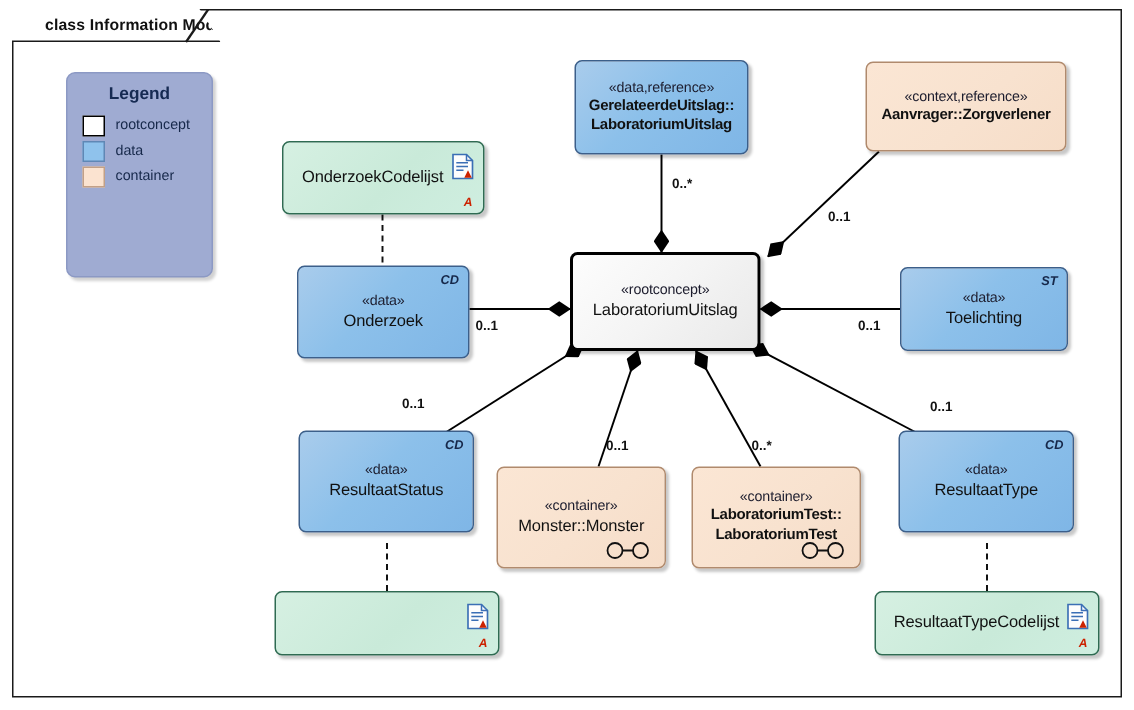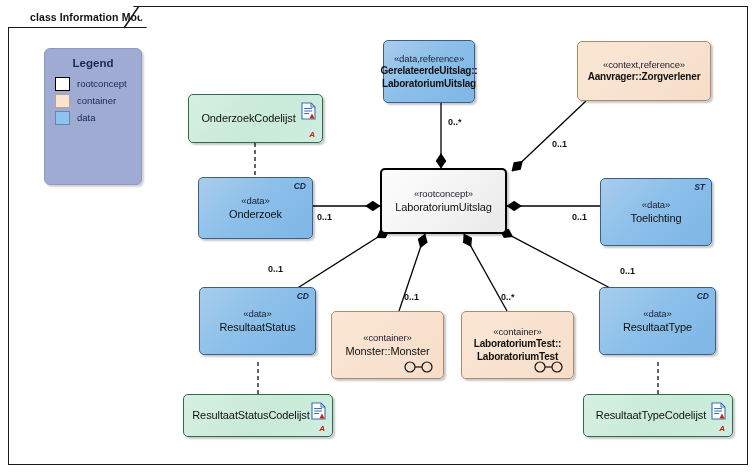--- a/index.html
+++ b/index.html
@@ -103,30 +103,30 @@
     <line x1="658" y1="362" x2="658" y2="394" stroke="#111" stroke-width="1.3" stroke-dasharray="4,3"></line>
   </svg>
 
   <div class="legend">
     <h4>Legend</h4>
     <div class="row">
       <span class="sw sw-root"></span>
       <span class="lb">rootconcept</span>
     </div>
     <div class="row">
+      <span class="sw sw-data"></span>
+      <span class="lb">data</span>
+    </div>
+    <div class="row">
       <span class="sw sw-container"></span>
       <span class="lb">container</span>
     </div>
-    <div class="row">
-      <span class="sw sw-data"></span>
-      <span class="lb">data</span>
-    </div>
-  </div>
-
-  <div class="node n-data" style="left:383px;top:40px;width:92px;height:63px;">
+  </div>
+
+  <div class="node n-data" style="left:383px;top:40px;width:116px;height:63px;">
     <div class="stereo">«data,reference»</div>
     <div class="nm2">GerelateerdeUitslag::</div>
     <div class="nm2">LaboratoriumUitslag</div>
   </div>
 
   <div class="node n-container" style="left:577px;top:41px;width:134px;height:60px;">
     <div class="stereo">«context,reference»</div>
     <div class="nm2">Aanvrager::Zorgverlener</div>
   </div>
 
@@ -147,21 +147,21 @@
     <span class="corner-tag">CD</span>
     <div class="stereo">«data»</div>
     <div class="nm">Onderzoek</div>
   </div>
 
   <div class="node n-root" style="left:380px;top:168px;width:127px;height:66px;">
     <div class="stereo">«rootconcept»</div>
     <div class="nm">LaboratoriumUitslag</div>
   </div>
 
-  <div class="node n-data" style="left:600px;top:178px;width:112px;height:68px;">
+  <div class="node n-data" style="left:600px;top:178px;width:112px;height:56px;">
     <span class="corner-tag">ST</span>
     <div class="stereo">«data»</div>
     <div class="nm">Toelichting</div>
   </div>
 
   <div class="node n-data" style="left:199px;top:287px;width:117px;height:68px;">
     <span class="corner-tag">CD</span>
     <div class="stereo">«data»</div>
     <div class="nm">ResultaatStatus</div>
   </div>
@@ -187,21 +187,20 @@
     </svg>
   </div>
 
   <div class="node n-data" style="left:599px;top:287px;width:117px;height:68px;">
     <span class="corner-tag">CD</span>
     <div class="stereo">«data»</div>
     <div class="nm">ResultaatType</div>
   </div>
 
   <div class="node n-codelist" style="left:183px;top:394px;width:150px;height:43px;">
-    <div class="nm" style="margin-right:14px;">ResultaatStatusCodelijst</div>
     <svg class="doc-icon" viewBox="0 0 15 18">
       <path d="M1,1 H10 L14,5 V17 H1 Z" fill="#fdfdfd" stroke="#3b6fb5" stroke-width="1.1"></path>
       <path d="M10,1 V5 H14" fill="none" stroke="#3b6fb5" stroke-width="1"></path>
       <line x1="3.2" y1="6.5" x2="11" y2="6.5" stroke="#3b6fb5" stroke-width="1"></line>
       <line x1="3.2" y1="9" x2="11" y2="9" stroke="#3b6fb5" stroke-width="1"></line>
       <line x1="3.2" y1="11.5" x2="8" y2="11.5" stroke="#3b6fb5" stroke-width="1"></line>
       <path d="M8.5,16.5 L11,11.5 L13.5,16.5 Z" fill="#cc2200"></path>
     </svg>
     <span class="red-a">A</span>
   </div>

